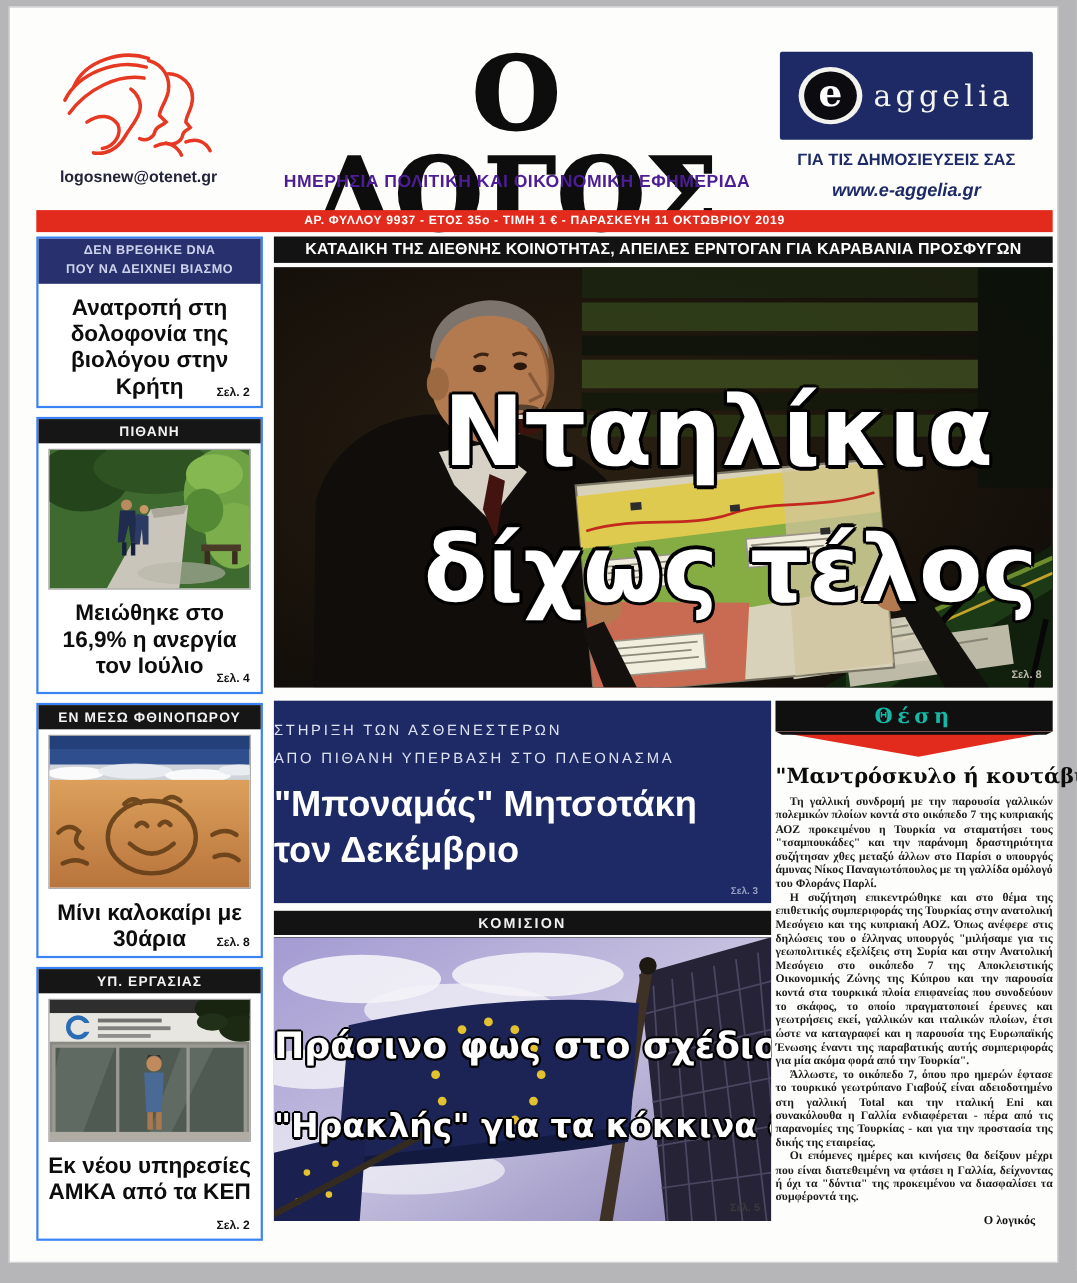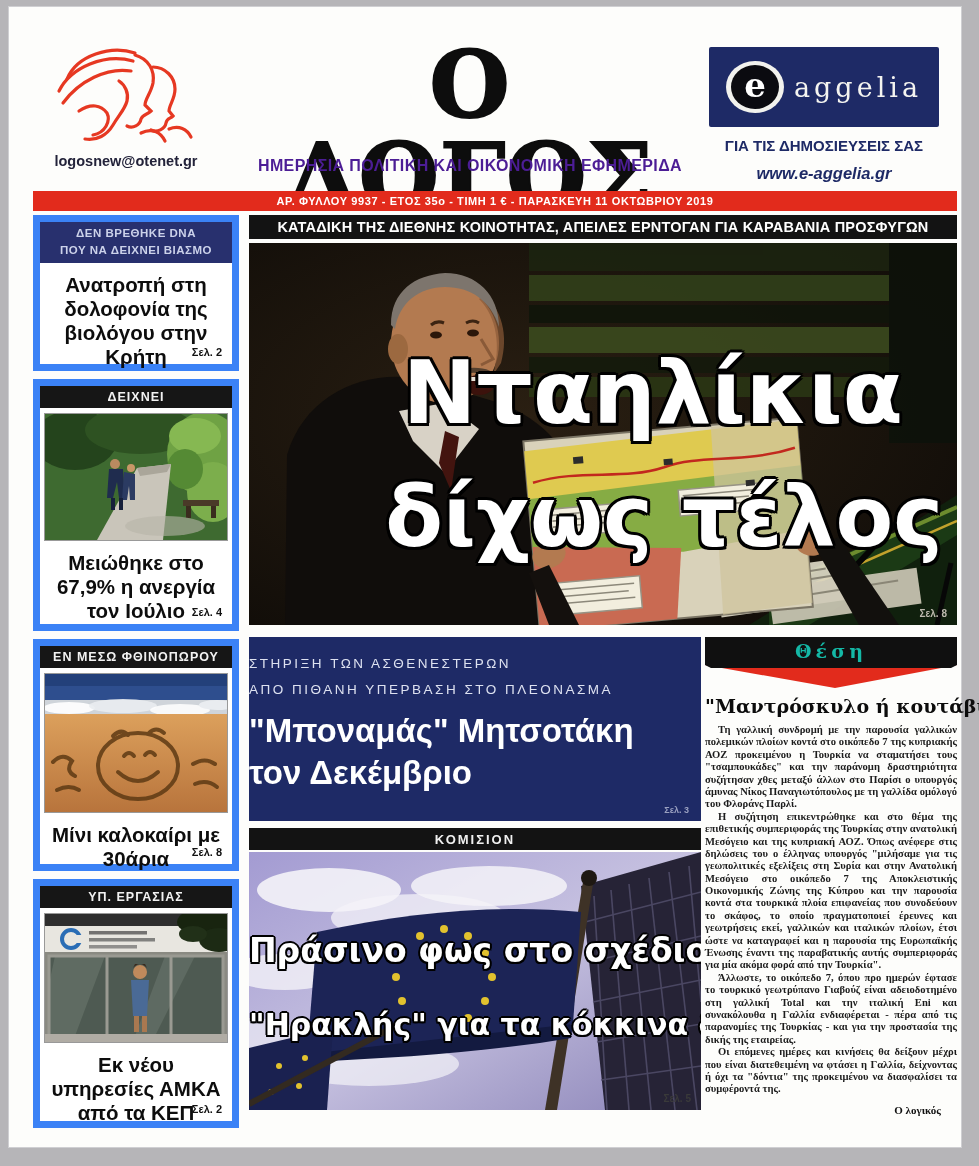--- a/index.html
+++ b/index.html
@@ -41,21 +41,21 @@
   .ad-name{
     font-family:"DejaVu Serif", serif;font-size:27px;color:#f4f4f0;letter-spacing:4px;
   }
   .ad-tagline{font-weight:bold;font-size:15px;color:#1e2a66;text-align:center;}
   .ad-url{font-weight:bold;font-style:italic;font-size:16.5px;color:#1e2a66;text-align:center;}
   .issue-bar{
     background:#e22b1c;color:#fff;font-weight:bold;font-size:11px;letter-spacing:.6px;
     display:flex;align-items:center;justify-content:center;
   }
   
-  .sbox{border:7px solid #3b82f6;background:#fff;box-sizing:border-box;}
+  .sbox{border:2px solid #3b82f6;background:#fff;box-sizing:border-box;}
   .sbox .kicker-navy{
     background:#28306e;color:#ccd2ea;font-weight:bold;font-size:11.5px;
     text-align:center;line-height:1.5;padding:3px 0;letter-spacing:.5px;
   }
   .sbox .kicker-black{
     background:#161616;color:#f2f2f2;font-weight:bold;font-size:12.5px;
     text-align:center;padding:4px 0;letter-spacing:1px;
   }
   .sbox .stitle{
     font-weight:bold;font-size:20.5px;line-height:1.18;color:#0d0d0d;text-align:center;
@@ -155,21 +155,21 @@
   <div class="abs sbox" style="left:24px;top:208px;width:206px;height:156px;">
     <div class="kicker-navy">
       <div>ΔΕΝ ΒΡΕΘΗΚΕ DNA</div>
       <div>ΠΟΥ ΝΑ ΔΕΙΧΝΕΙ ΒΙΑΣΜΟ</div>
     </div>
     <div class="stitle">Ανατροπή στη δολοφονία της βιολόγου στην Κρήτη</div>
     <div class="spage abs" style="right:0;bottom:2px;left:0;">Σελ. 2</div>
   </div>
 
   <div class="abs sbox" style="left:24px;top:372px;width:206px;height:252px;">
-    <div class="kicker-black">ΔΕΙΧΝΕΙ</div>
+    <div class="kicker-black">ΠΙΘΑΝΗ</div>
     <svg class="sphoto" width="182" height="126" viewBox="0 0 182 126" preserveAspectRatio="none">
       <rect width="182" height="126" fill="#3e6a30"></rect>
       <ellipse cx="30" cy="26" rx="42" ry="30" fill="#24441c"></ellipse>
       <ellipse cx="95" cy="16" rx="55" ry="24" fill="#2e5222"></ellipse>
       <ellipse cx="160" cy="40" rx="38" ry="42" fill="#6fa244"></ellipse>
       <ellipse cx="150" cy="22" rx="26" ry="18" fill="#86b852"></ellipse>
       <ellipse cx="168" cy="78" rx="26" ry="30" fill="#7cae4c"></ellipse>
       <ellipse cx="140" cy="55" rx="18" ry="20" fill="#558a34"></ellipse>
       <polygon points="52,126 92,54 126,50 118,126" fill="#c9c5ba"></polygon>
       <polygon points="92,54 126,50 122,58 95,62" fill="#aaa69a"></polygon>
@@ -177,21 +177,21 @@
       <path d="M64,55 L78,55 L80,84 L74,84 L72,68 L68,84 L62,84 Z" fill="#1f2c4e"></path>
       <path d="M79,58 L90,60 L90,86 L85,86 L84,72 L82,86 L77,86 Z" fill="#2b3b62"></path>
       <rect x="66" y="84" width="4" height="12" fill="#16203a"></rect>
       <rect x="74" y="84" width="4" height="12" fill="#16203a"></rect>
       <circle cx="86" cy="54" r="4" fill="#c89767"></circle>
       <rect x="138" y="86" width="36" height="6" fill="#4a3a28"></rect>
       <rect x="141" y="92" width="5" height="12" fill="#3a2c1e"></rect>
       <rect x="166" y="92" width="5" height="12" fill="#3a2c1e"></rect>
       <ellipse cx="120" cy="112" rx="40" ry="10" fill="#b8b4a8" opacity="0.6"></ellipse>
     </svg>
-    <div class="stitle">Μειώθηκε στο 67,9% η ανεργία τον Ιούλιο</div>
+    <div class="stitle">Μειώθηκε στο 16,9% η ανεργία τον Ιούλιο</div>
     <div class="spage abs" style="right:0;bottom:2px;left:0;">Σελ. 4</div>
   </div>
 
   <div class="abs sbox" style="left:24px;top:632px;width:206px;height:232px;">
     <div class="kicker-black">ΕΝ ΜΕΣΩ ΦΘΙΝΟΠΩΡΟΥ</div>
     <svg class="sphoto" width="182" height="138" viewBox="0 0 182 138" preserveAspectRatio="none">
       <rect width="182" height="30" fill="#2e4e8e"></rect>
       <rect width="182" height="12" fill="#23407a"></rect>
       <rect y="26" width="182" height="16" fill="#cfd4da"></rect>
       <ellipse cx="24" cy="34" rx="26" ry="6" fill="#fff" opacity="0.9"></ellipse>

